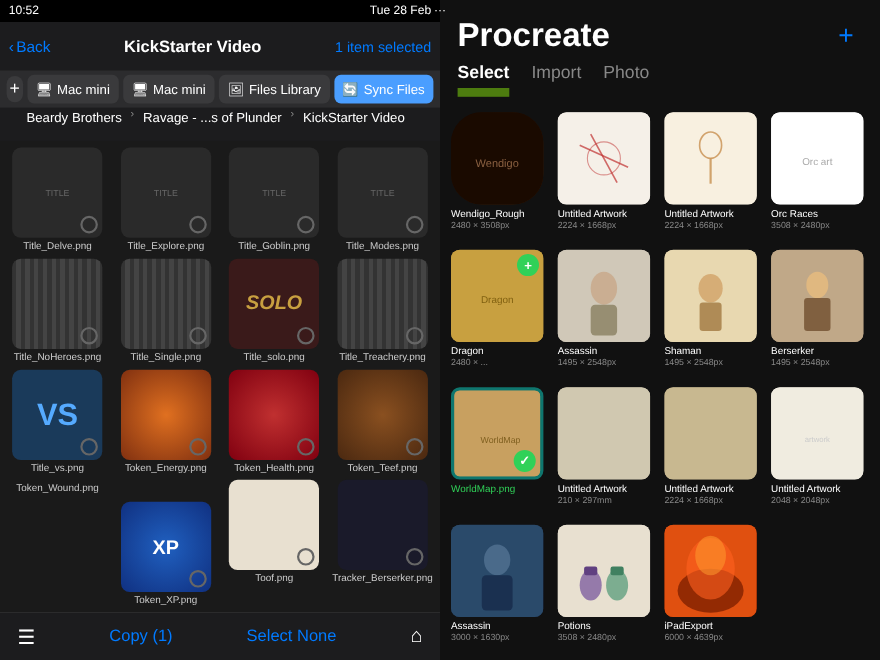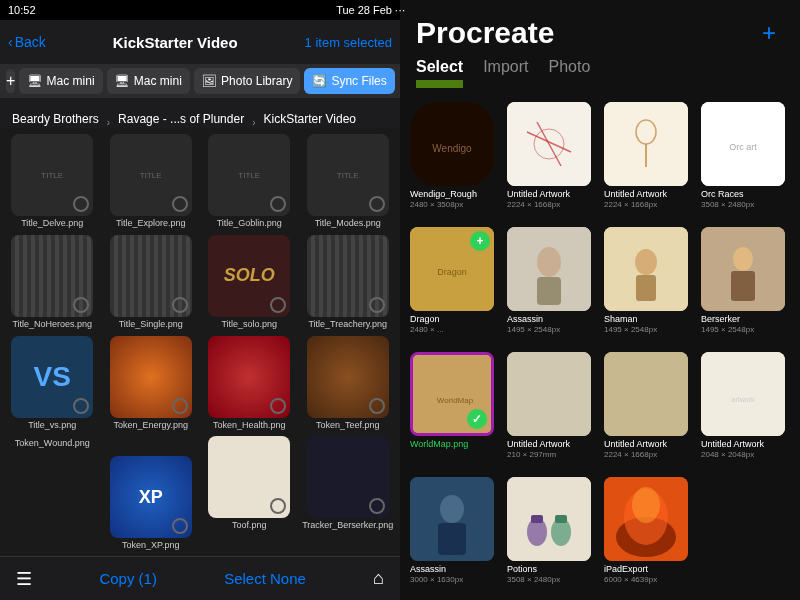--- a/index.html
+++ b/index.html
@@ -84,22 +84,22 @@
       white-space: nowrap;
       cursor: pointer;
     }
     .tab-item.active-tab { background: #4a9eff; }
     .add-tab { width: 24px; height: 24px; border-radius: 12px; background: #3a3a3c; display: flex; align-items: center; justify-content: center; color: #fff; font-size: 16px; cursor: pointer; }
 
     .breadcrumb-row {
       height: 30px;
       background: #1c1c1e;
       display: flex;
-      align-items: flex-end;
-      padding: 0 6px;
+      align-items: flex-start;
+      padding: 0 18px;
       gap: 2px;
       font-size: 12px;
       color: #fff;
     }
     .breadcrumb-item {
       display: flex;
       align-items: center;
       gap: 3px;
       padding: 2px 6px;
       border-radius: 4px;
@@ -335,21 +335,21 @@
     <div class="tab-item">
       <span>🖥</span>
       <span>Mac mini</span>
     </div>
     <div class="tab-item">
       <span>🖥</span>
       <span>Mac mini</span>
     </div>
     <div class="tab-item">
       <span>🖼</span>
-      <span>Photo Library</span>
+      <span>Files Library</span>
     </div>
     <div class="tab-item active-tab">
       <span>🔄</span>
       <span>Sync Files</span>
     </div>
   </div>
 
   <div class="breadcrumb-row">
     <div class="breadcrumb-item">
       <span>Beardy Brothers</span>
@@ -627,21 +627,21 @@
           <rect x="30" y="44" width="24" height="30" rx="3" fill="#806040"></rect>
         </svg>
       </div>
       <div class="artwork-info">
         <div class="artwork-name">Berserker</div>
         <div class="artwork-size">1495 × 2548px</div>
       </div>
     </div>
 
     <div class="artwork-item">
-      <div class="artwork-thumb art-worldmap selected-thumb" style="border:3px solid #a21caf">
+      <div class="artwork-thumb art-worldmap selected-thumb" style="border:3px solid #0f766e">
         <svg width="84" height="84" viewBox="0 0 84 84" style="position:absolute">
           <rect width="84" height="84" fill="#c8a060"></rect>
           <text x="42" y="48" text-anchor="middle" fill="#806020" font-size="8">WorldMap</text>
         </svg>
         <div class="floating-badge" style="bottom:4px;right:4px;top:auto">✓</div>
       </div>
       <div class="artwork-info">
         <div class="artwork-name" style="color:#30d158">WorldMap.png</div>
         <div class="artwork-size"></div>
       </div>

